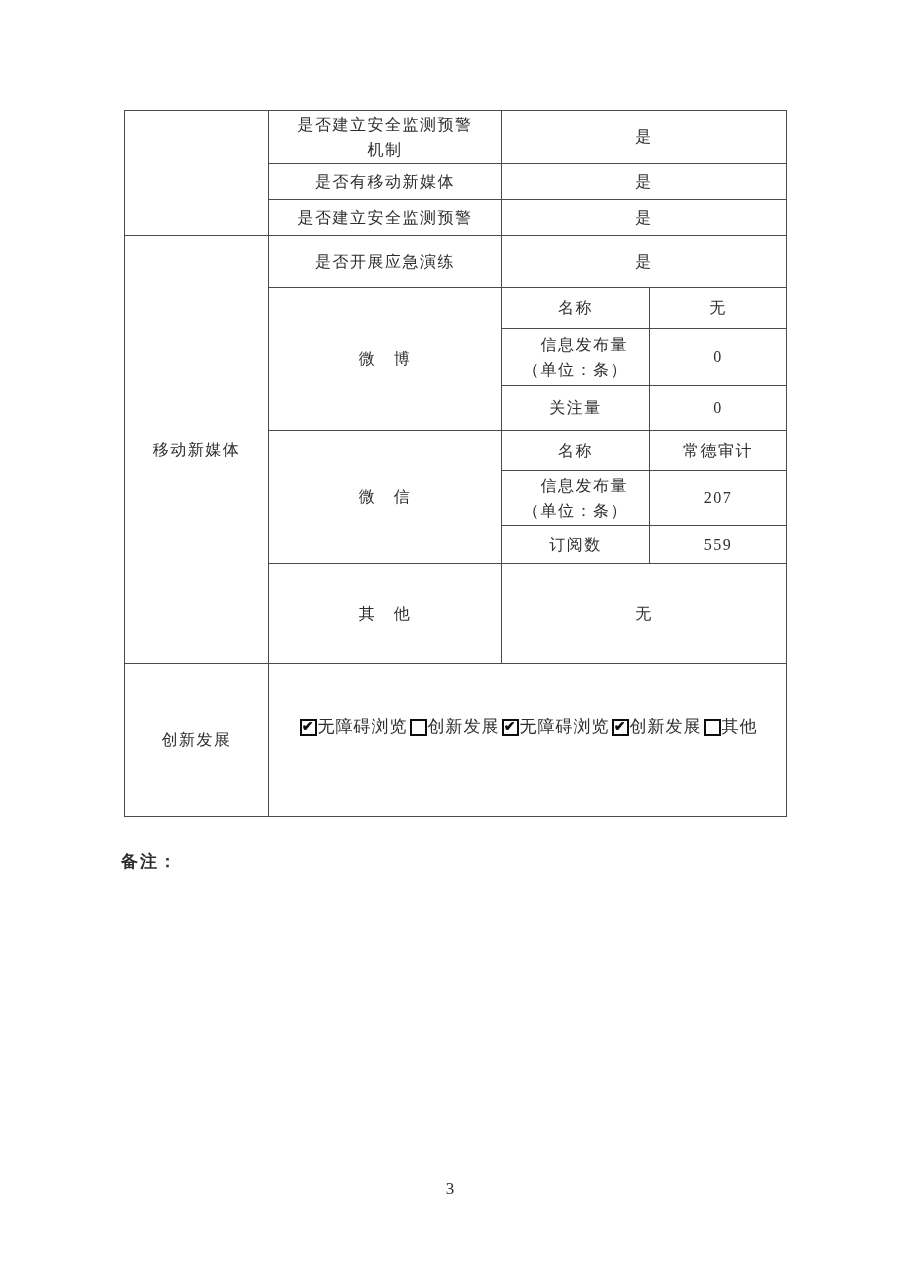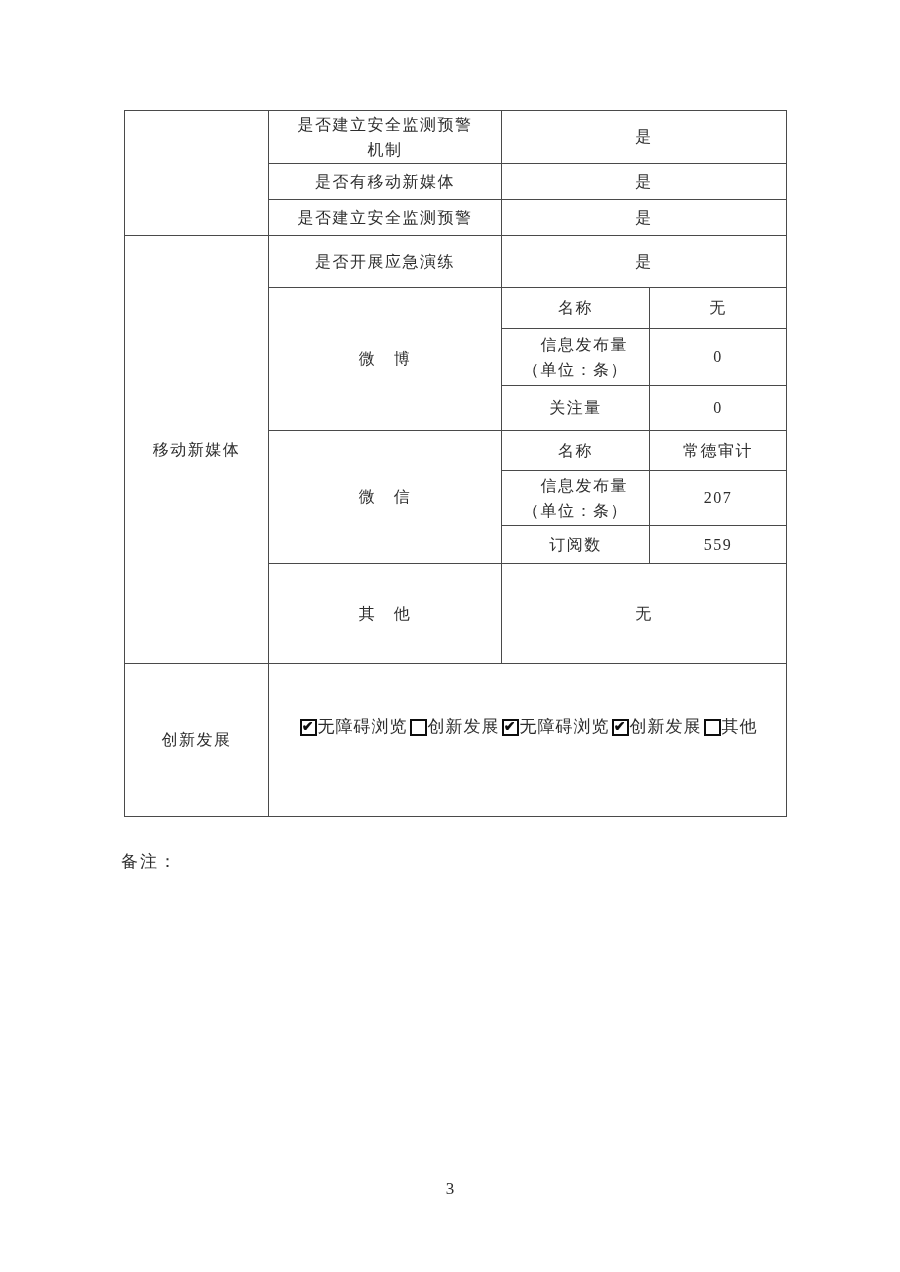--- a/index.html
+++ b/index.html
@@ -71,21 +71,21 @@
     font-weight: bold;
     line-height: 1;
     color: var(--cbx);
     flex: none;
   }
   .remark {
     position: absolute;
     left: 121px;
     top: 850px;
     font-size: 17px;
-    font-weight: normal;
+    font-weight: bold;
     letter-spacing: 2px;
   }
   .page-number {
     position: absolute;
     left: 0;
     top: 1179px;
     width: 900px;
     text-align: center;
     font-size: 17px;
   }

